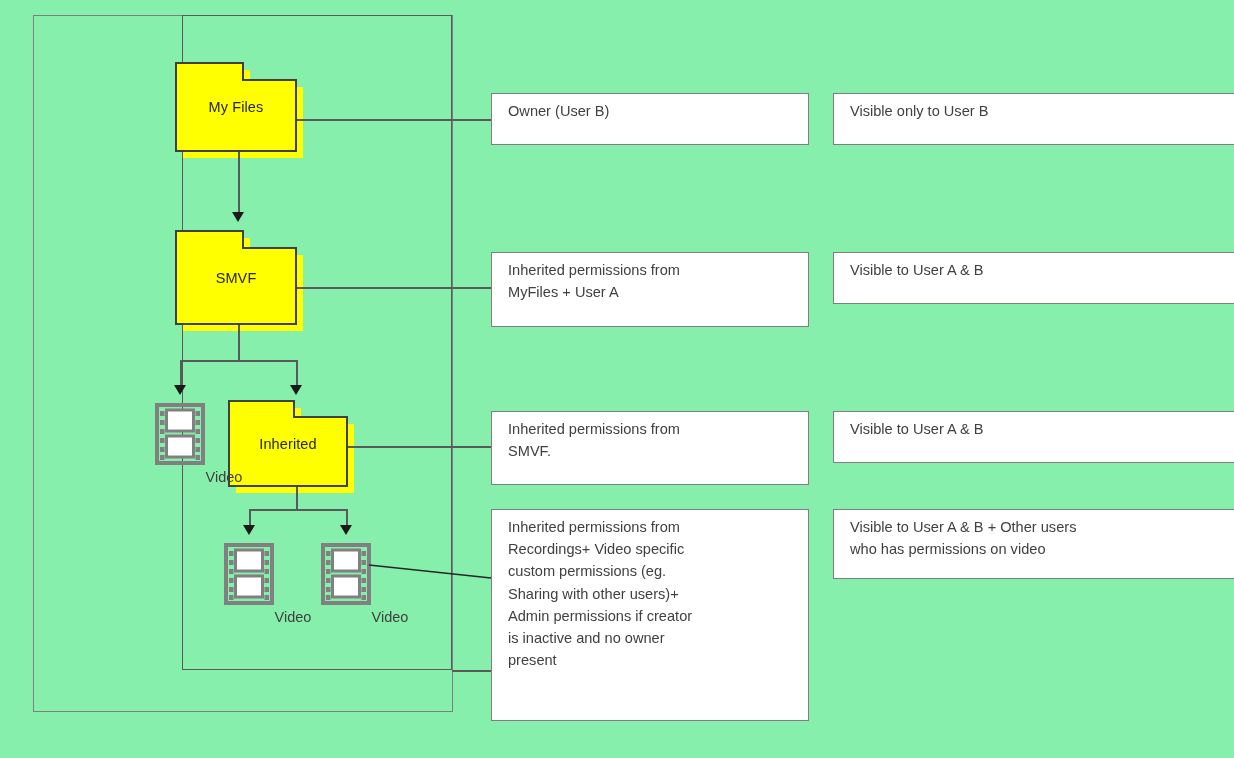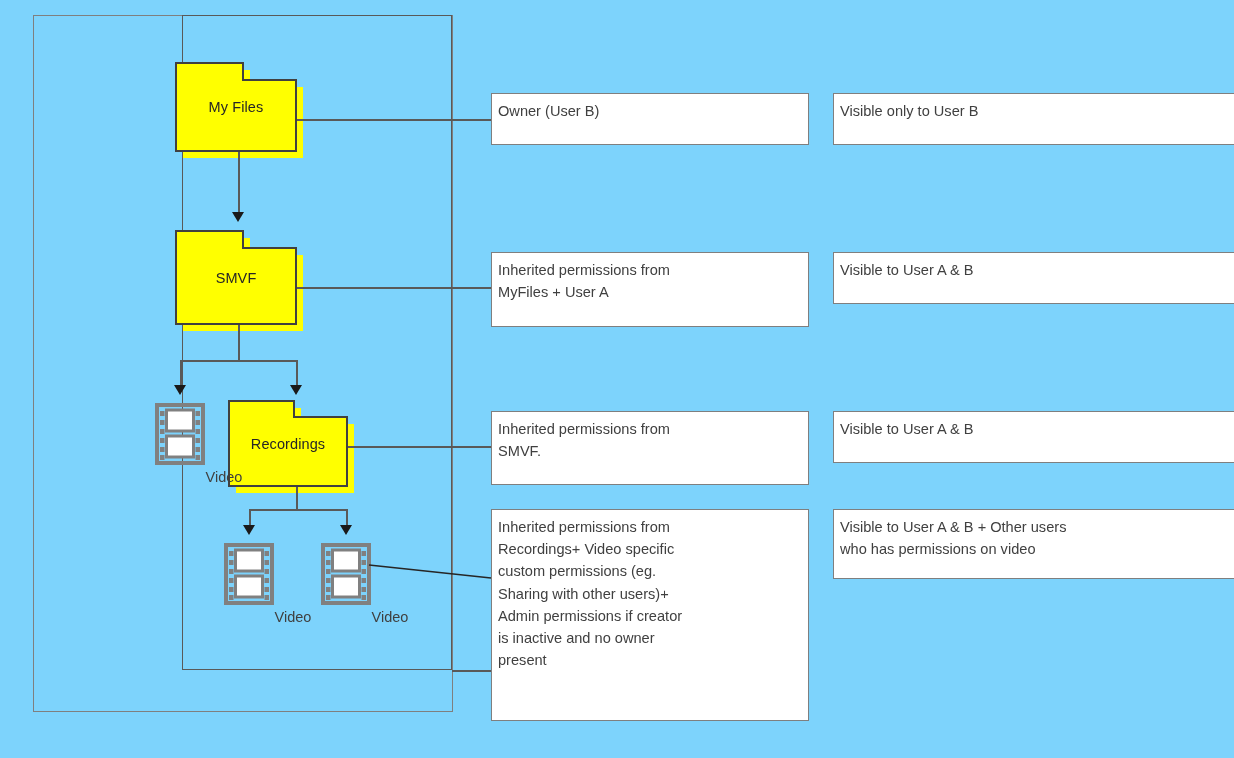--- a/index.html
+++ b/index.html
@@ -9,21 +9,21 @@
     background: #ffffff;
   }
   body {
     font-family: "Liberation Sans", sans-serif;
     color: #404040;
   }
   #canvas {
     position: relative;
     width: 1234px;
     height: 758px;
-    background: #7dd3fc;
+    background: #86efac;
     overflow: hidden;
   }
   
   .container-rect {
     position: absolute;
     border: 1.6px solid #7f7f7f;
     background: transparent;
     box-sizing: border-box;
   }
   .container-rect.inner {
@@ -78,21 +78,21 @@
     font-size: 14.5px;
     color: #3f3f3f;
     margin-left: 44px;
   }
   
   .textbox {
     position: absolute;
     box-sizing: border-box;
     border: 1.4px solid #7f7f7f;
     background: #ffffff;
-    padding: 6px 9px 5px 6px;
+    padding: 6px 9px 5px 16px;
     font-size: 14.6px;
     line-height: 1.52;
     color: #404040;
     z-index: 4;
   }
   .textbox .line {
     display: block;
     white-space: pre;
   }
   
@@ -173,21 +173,21 @@
     <span class="folder-label">SMVF</span>
   </div>
 
   <div class="folder" style="left:228px; top:400px; width:120px; height:87px;">
     <svg class="shadow" viewBox="0 0 120 87" preserveAspectRatio="none">
       <path d="M1 1 H66 V17 H119 V86 H1 Z" fill="#FFFF00" stroke="none"></path>
     </svg>
     <svg class="body" viewBox="0 0 120 87" preserveAspectRatio="none">
       <path d="M1 1 H66 V17 H119 V86 H1 Z" fill="#FFFF00" stroke="#404040" stroke-width="2"></path>
     </svg>
-    <span class="folder-label">Recordings</span>
+    <span class="folder-label">Inherited</span>
   </div>
 
   <div class="video-node" style="left:155px; top:403px; width:50px; height:85px;">
     <svg class="film" width="50" height="62" viewBox="0 0 50 62">
       <rect x="2" y="2" width="46" height="58" fill="none" stroke="#808080" stroke-width="4"></rect>
       <rect x="11.5" y="7" width="27" height="21" fill="#ffffff" stroke="#808080" stroke-width="3"></rect>
       <rect x="11.5" y="33" width="27" height="21" fill="#ffffff" stroke="#808080" stroke-width="3"></rect>
       <g fill="#808080">
         <rect x="5" y="8" width="4.5" height="5"></rect>
           <rect x="5" y="17" width="4.5" height="5"></rect>

